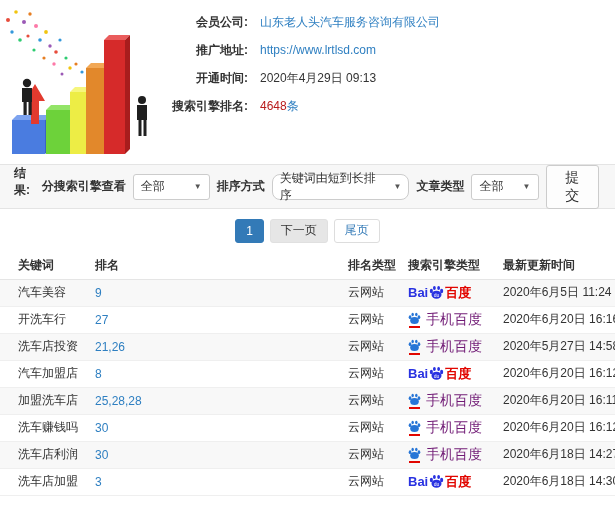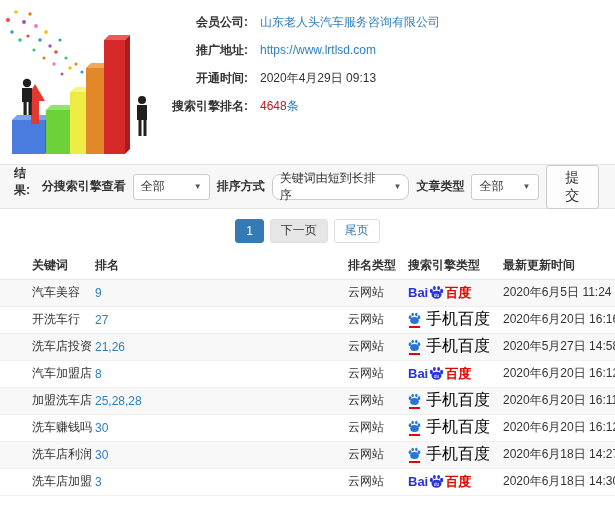--- a/index.html
+++ b/index.html
@@ -46,36 +46,36 @@
         padding:0 10px; border-radius:3px; cursor:pointer; }
   .pg-current { background:#337ab7; color:#fff; border:1px solid #337ab7; }
   .pg-next { background:#e6e6e6; color:#333; border:1px solid #e0e0e0; }
   .pg-last { background:#fff; color:#337ab7; border:1px solid #ddd; }
 
   
   table { width:615px; border-collapse:collapse; table-layout:fixed; font-size:12px; }
   col.c1{width:95px;} col.c2{width:253px;} col.c3{width:60px;} col.c4{width:95px;} col.c5{width:112px;}
   th { text-align:left; font-weight:bold; color:#333; height:27px; border-bottom:1px solid #e5e5e5; }
   td { height:27px; border-bottom:1px solid #efefef; color:#333; overflow:hidden; white-space:nowrap; }
-  th:first-child, td:first-child { padding-left:32px; }
+  th:first-child, td:first-child { padding-left:18px; }
   tbody tr:nth-child(odd) { background:#f8f8f8; }
   .rank-val { color:#2e7fc1; cursor:pointer; }
 
   
   .bd-logo { display:inline-flex; align-items:center; line-height:1; }
   .bd-bai { color:#2932e1; font-weight:bold; font-size:13px; font-style:normal; }
   .bd-cn  { color:#e10600; font-weight:bold; font-size:13px; font-style:normal; }
   .bd-paw { width:15px; height:15px; margin:0 1px; }
   .bd-paw ellipse { fill:#2932e1; }
   .mb-logo { display:inline-flex; align-items:center; gap:5px; }
   .mb-paw-wrap { display:inline-flex; flex-direction:column; align-items:center; }
   .mb-paw { width:13px; height:13px; }
   .mb-paw ellipse { fill:#2775d6; }
   .mb-underline { width:11px; height:2px; background:#e10600; margin-top:1px; }
-  .mb-text { color:#000000; font-size:16px; }
+  .mb-text { color:#701a75; font-size:14px; }
 </style>
 </head>
 <body>
 
 <div class="page">
 
 
   <div class="info-section">
     <div class="illustration">
       <svg width="170" height="160" viewBox="0 0 170 160">

